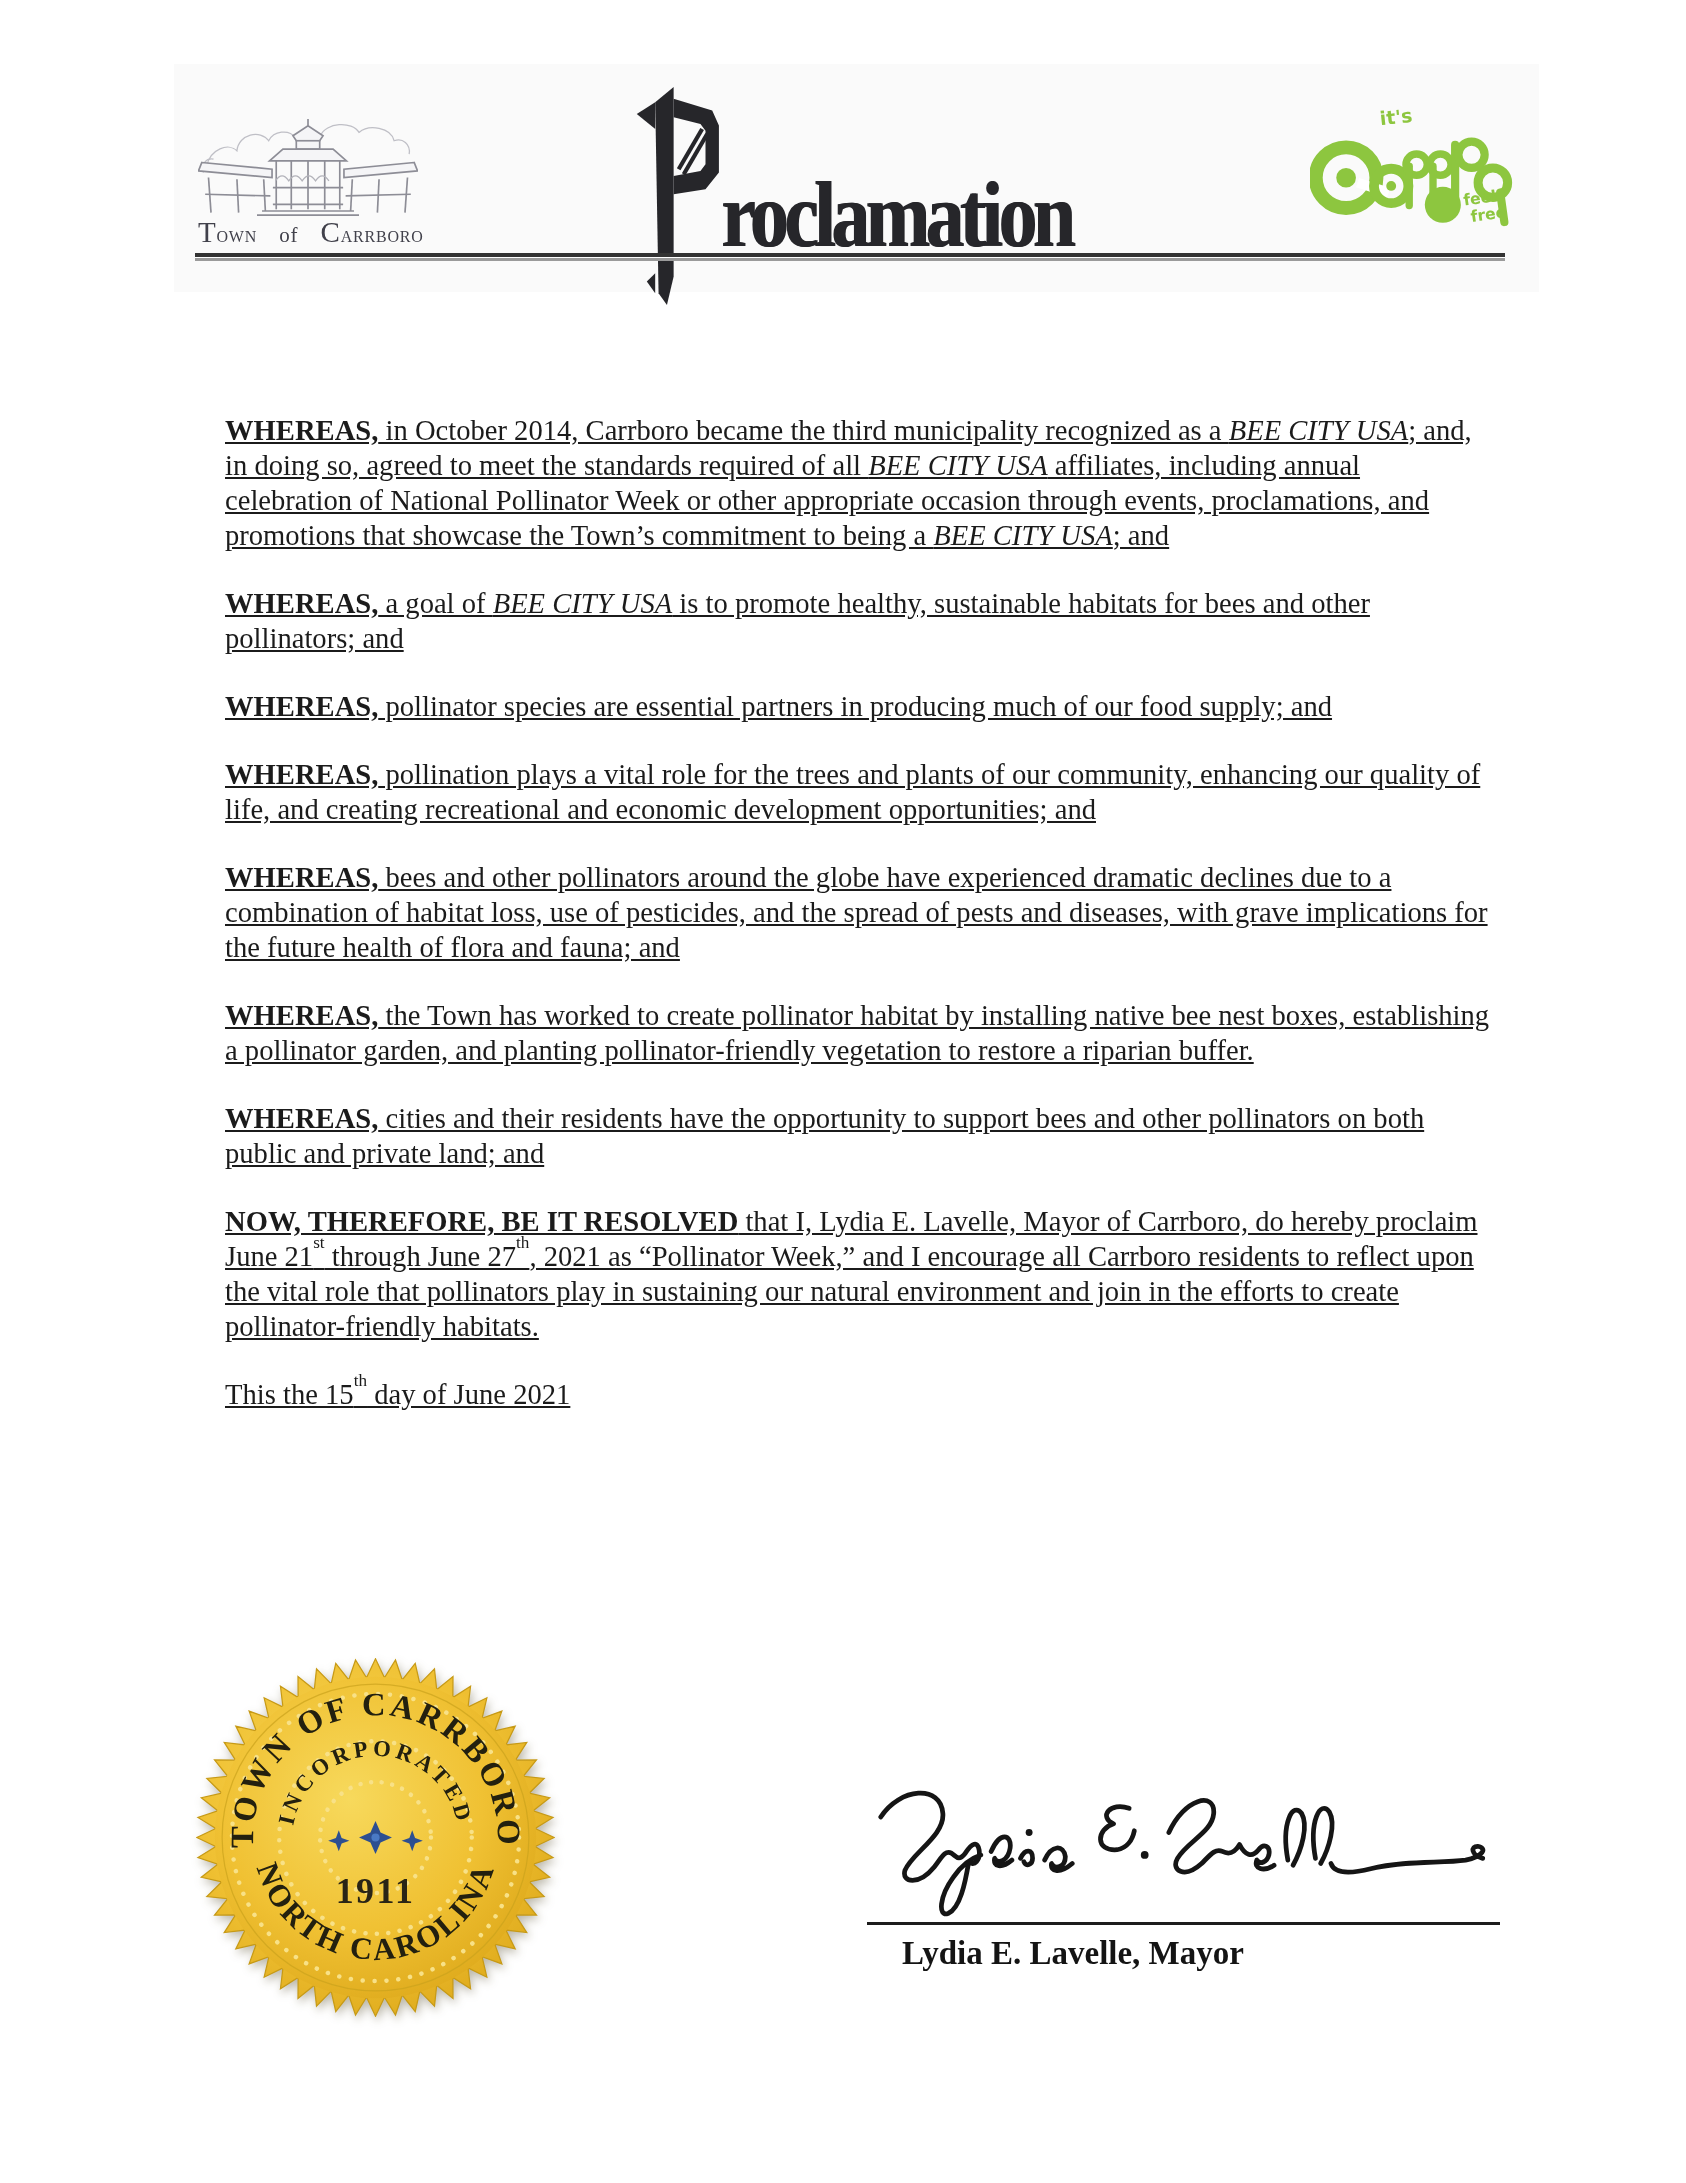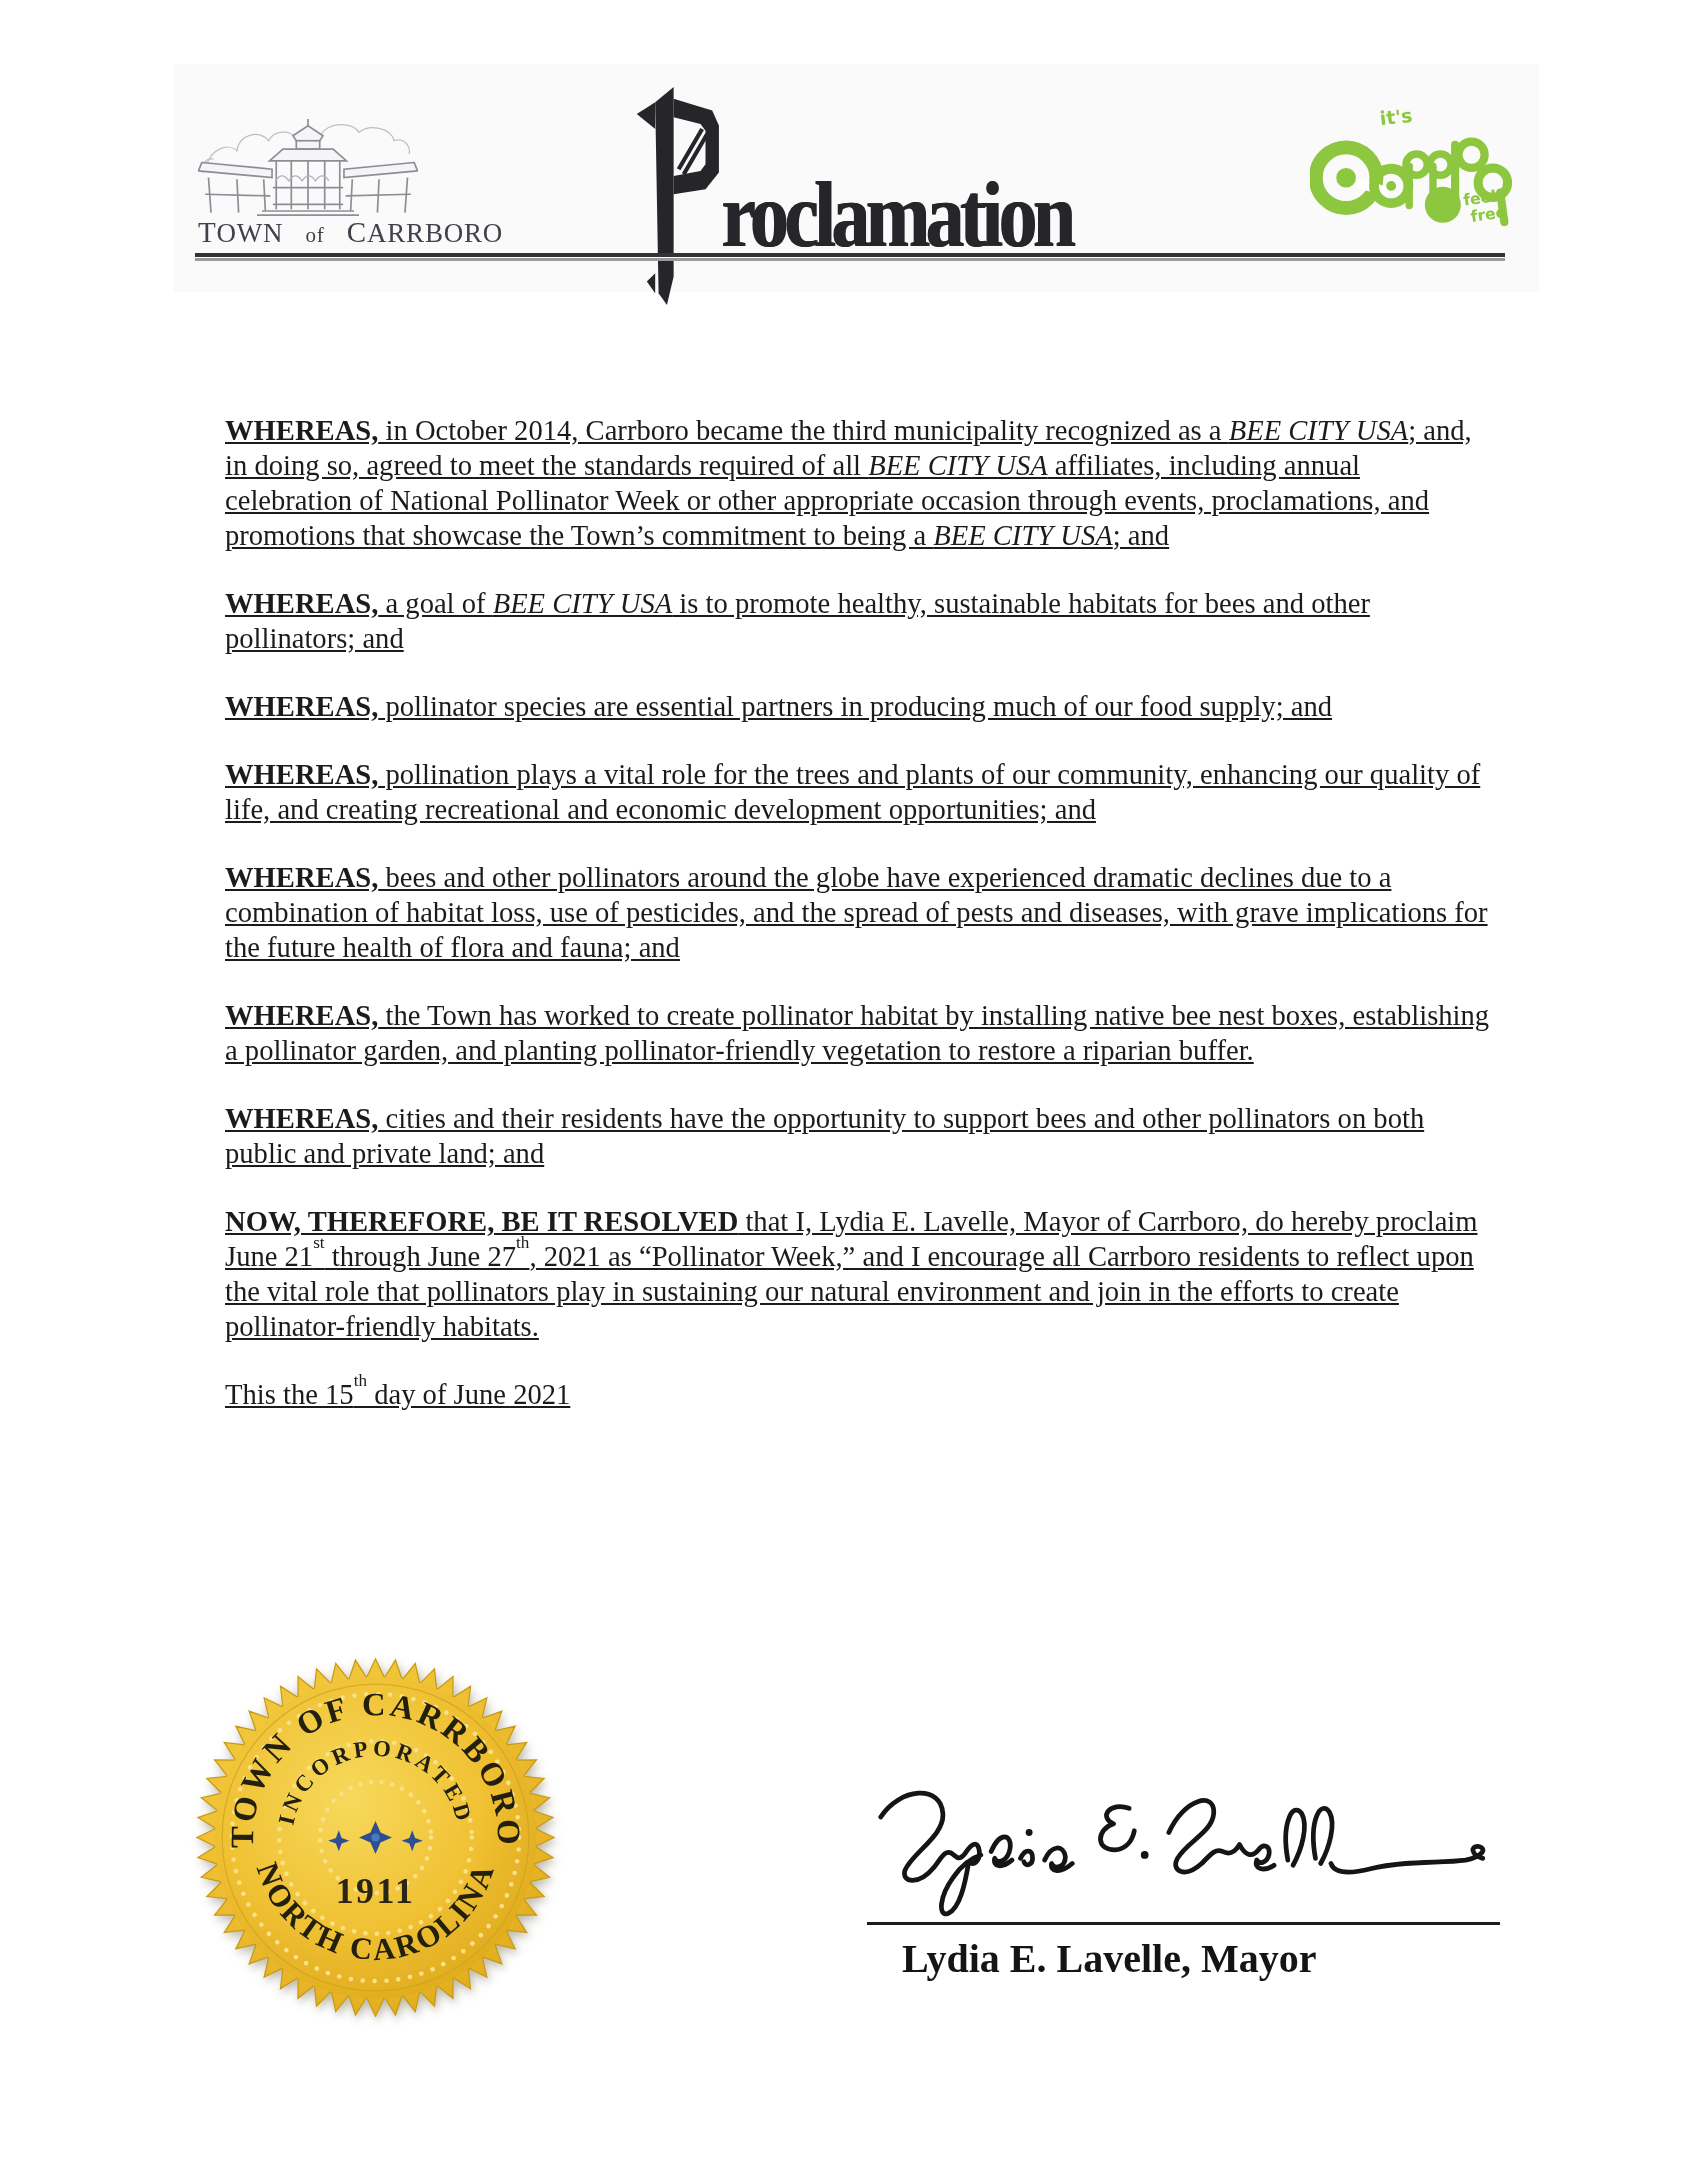--- a/index.html
+++ b/index.html
@@ -25,21 +25,21 @@
   .header-rule{
     position:absolute;left:195px;top:253px;width:1310px;height:7.6px;
     background:linear-gradient(180deg,var(--rule_dark) 0 48%,#ffffff 48% 62%,#9a9a9a 62% 100%);
   }
   .town-logo{position:absolute;left:198px;top:114px;width:220px;}
   .town-logo svg{display:block;}
   .town-logo-text{
     margin-top:1.7px;text-align:center;color:#41414b;letter-spacing:0.8px;white-space:nowrap;
     font-family:"Liberation Serif",serif;
   }
-  .lg-caps{display:inline-block;font-size:27px;line-height:28.6px;}
+  .lg-caps{display:inline-block;font-size:16px;line-height:28.6px;}
   .lg-caps::first-letter{font-size:29px;}
   .lg-of{display:inline-block;font-size:21px;margin:0 18px;}
   
   .wordmark{position:absolute;left:630px;top:77px;width:504px;height:235px;}
   .wordmark-initial{position:absolute;left:0;top:0;}
   .wordmark-rest{
     position:absolute;left:91px;top:92px;
     font-size:77px;font-weight:bold;letter-spacing:-4.2px;color:#26262a;
     transform:scaleY(1.2);transform-origin:top left;line-height:77px;
     text-shadow:1.3px 0 0 #26262a;
@@ -60,21 +60,21 @@
   .doc-body i{font-style:italic;}
   .doc-body sup{font-size:0.6em;line-height:0;position:relative;top:-0.45em;}
   
   .seal{position:absolute;left:196px;top:1658px;width:359px;height:359px;
         filter:drop-shadow(2.5px 4.2px 5px rgba(60,50,10,0.35));}
   .seal text{font-family:"Liberation Serif",serif;font-weight:bold;}
   
   .signature-block{position:absolute;left:867px;top:1779px;width:638px;}
   .signature-strokes{display:block;}
   .signature-line{height:3.4px;background:#1c1c1c;width:633px;margin-top:5px;}
-  .signature-name{margin-top:10px;margin-left:35px;font-size:40px;font-weight:bold;color:#141414;}
+  .signature-name{margin-top:10px;margin-left:35px;font-size:33px;font-weight:bold;color:#141414;}
 </style>
 </head>
 <body>
 
 <div class="page">
 
   <div class="header-band"></div>
 
   <div class="town-logo">
     <svg width="220" height="102" viewBox="0 0 262 122" fill="none">

